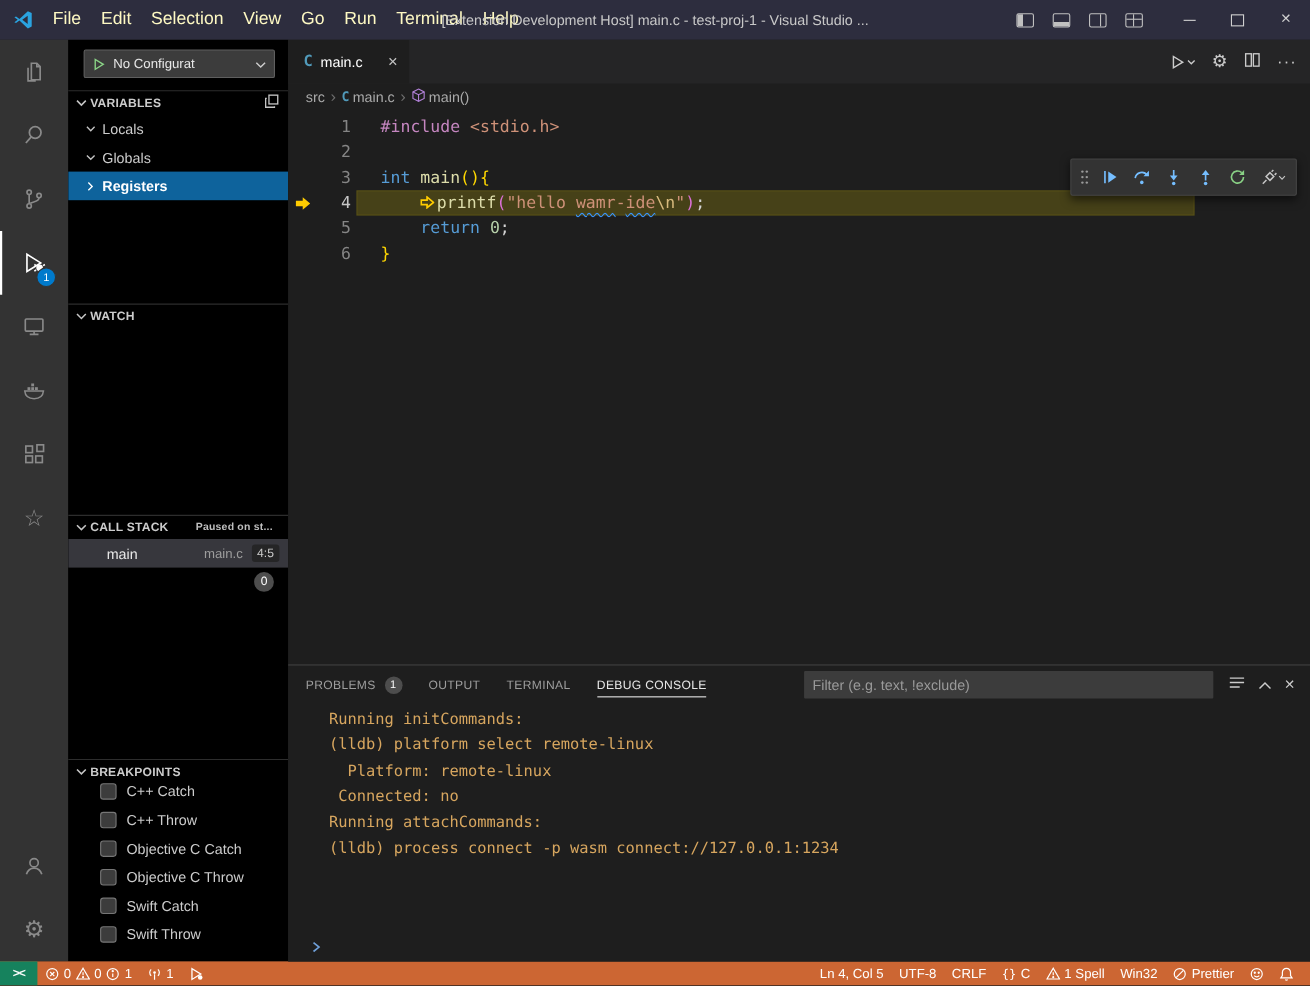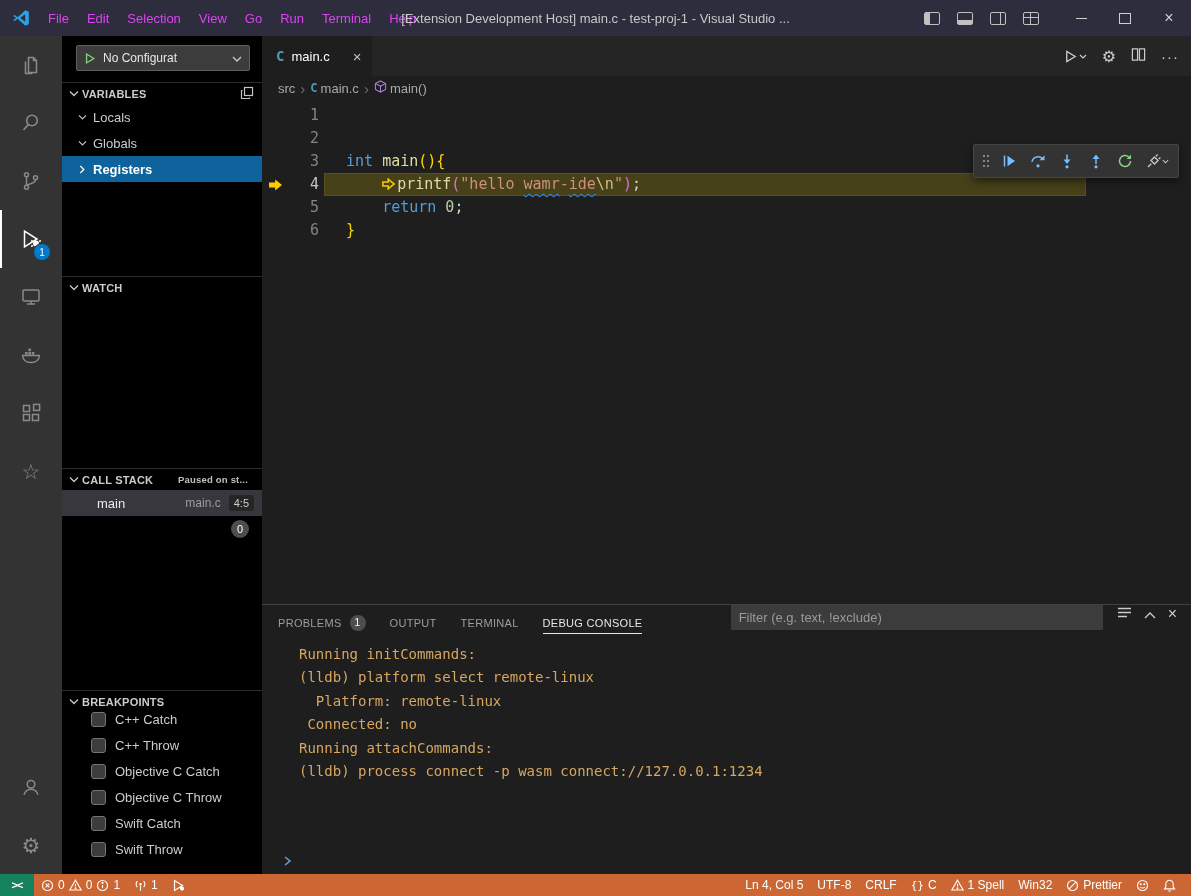--- a/index.html
+++ b/index.html
@@ -3,21 +3,21 @@
 <meta charset="utf-8">
 <style>
   html,body{margin:0;padding:0;background:#1e1e1e}
   body{width:1191px;height:896px;overflow:hidden;font-family:"Liberation Sans",sans-serif;color:#cccccc;font-size:13px;-webkit-font-smoothing:antialiased}
   .window{width:100%;height:100%;display:flex;flex-direction:column}
 
   
   .titlebar{height:36px;background:#2d2d3e;display:flex;align-items:center;flex-shrink:0;position:relative;z-index:20}
   .vscode-logo{width:20px;height:20px;margin:0 8px 0 11px;display:flex;align-items:center}
   .menubar{display:flex;height:100%}
-  .menu-item{padding:0 9px;display:flex;align-items:center;color:#d946ef;font-size:13px}
+  .menu-item{padding:0 9px;display:flex;align-items:center;color:#fef9c3;font-size:16px}
   .window-title{position:absolute;left:50%;transform:translateX(-50%);color:#c8c8c8;font-size:13px;white-space:nowrap}
   .titlebar-right{margin-left:auto;display:flex;align-items:center;height:100%}
   .layout-icons{display:flex;gap:17px;margin-right:20px;align-items:center}
   .li-box{width:14px;height:11px;border:1px solid #c0c0c0;border-radius:2px;position:relative;display:inline-block}
   .li-left::before{content:"";position:absolute;left:0;top:0;bottom:0;width:5px;background:#c0c0c0}
   .li-bottom::before{content:"";position:absolute;left:0;right:0;bottom:0;height:4px;background:#c0c0c0}
   .li-right::before{content:"";position:absolute;right:0;top:0;bottom:0;width:4px;border-left:1px solid #c0c0c0}
   .li-grid::before{content:"";position:absolute;left:6px;top:0;bottom:0;width:1px;background:#c0c0c0}
   .li-grid::after{content:"";position:absolute;left:0;right:0;top:4px;height:1px;background:#c0c0c0}
   .win-ctrl{width:44px;height:100%;display:flex;align-items:center;justify-content:center;color:#d0d0d0}
@@ -78,21 +78,21 @@
   .tok-keyword{color:#569cd6}.tok-func{color:#dcdcaa}.tok-number{color:#b5cea8}
   .tok-plain{color:#d4d4d4}.tok-brace{color:#ffd700}.tok-paren{color:#da70d6}
   .wavy{text-decoration:underline;text-decoration-style:wavy;text-decoration-color:#3794ff;text-decoration-thickness:1px;text-underline-offset:4px}
   .inline-bp svg{vertical-align:-1px;margin-right:2px}
 
   .debug-toolbar{position:absolute;top:44px;right:12px;height:32px;background:#333333;border:1px solid #454545;border-radius:2px;box-shadow:0 3px 9px rgba(0,0,0,.55);display:flex;align-items:center;padding:0 5px;gap:3px;z-index:10}
   .dt-btn{width:26px;height:26px;display:flex;align-items:center;justify-content:center;border-radius:4px}
 
   
   .panel{height:269px;flex-shrink:0;border-top:1px solid #414141;display:flex;flex-direction:column;background:#1e1e1e;position:relative}
-  .panel-header{height:35px;display:flex;align-items:flex-start;padding:0 14px 0 16px;flex-shrink:0}
+  .panel-header{height:35px;display:flex;align-items:center;padding:0 14px 0 16px;flex-shrink:0}
   .ptab{position:relative;height:100%;display:flex;align-items:center;gap:8px;color:#9d9d9d;font-size:11px;margin-right:24px;letter-spacing:.3px;white-space:nowrap}
   .ptab.active{color:#e7e7e7}
   .ptab.active::after{content:"";position:absolute;left:0;right:0;bottom:6px;height:1px;background:#e7e7e7}
   .ptab-badge{background:#4d4d4d;color:#fff;border-radius:50%;width:16px;height:16px;font-size:10px;display:flex;align-items:center;justify-content:center}
   .filter-input{margin-left:auto;width:356px;height:25px;background:#3c3c3c;border:none;border-radius:1px;color:#cccccc;font-size:13px;padding:0 8px;outline:none;font-family:"Liberation Sans",sans-serif}
   .filter-input::placeholder{color:#9a9a9a}
   .panel-actions{display:flex;align-items:center;gap:12px;margin-left:14px;color:#cccccc}
   .panel-body{flex:1;position:relative;font-family:"DejaVu Sans Mono",monospace;font-size:14px;line-height:23.4px;padding:3px 0 0 21px;color:#d7a65f;overflow:hidden}
   .console-line{white-space:pre;padding-left:16px}
   .console-prompt{position:absolute;bottom:7px;left:21px;display:flex;align-items:center}
@@ -363,21 +363,21 @@
         <span class="bc-sep">›</span>
         <span><svg width="13" height="13" viewBox="0 0 14 14" fill="none" stroke="#b180d7" stroke-width="1.1">
               <path d="M7 1 12.5 3.8v6.4L7 13 1.5 10.2V3.8z"></path>
               <path d="M1.5 3.8 7 6.6l5.5-2.8M7 6.6V13"></path>
             </svg></span>
         <span>main()</span>
       </div>
 
       <div class="codearea">
         <div id="code-lines">
-            <div class="code-line"><div class="glyph"></div><div class="lnum">1</div></div>
+            <div class="code-line"><div class="glyph"></div><div class="lnum">1</div><div class="ltext"><span class="tok-preproc">#include</span><span class="tok-plain"> </span><span class="tok-string">&lt;stdio.h&gt;</span></div></div>
             <div class="code-line"><div class="glyph"></div><div class="lnum">2</div><div class="ltext"></div></div>
             <div class="code-line"><div class="glyph"></div><div class="lnum">3</div><div class="ltext"><span class="tok-keyword">int</span><span class="tok-plain"> </span><span class="tok-func">main</span><span class="tok-brace">(){</span></div></div>
             <div class="code-line current"><div class="glyph"><svg width="15" height="14" viewBox="0 0 15 14">
                   <path d="M1 4.6h6.2V1.4L14 7l-6.8 5.6V9.4H1z" fill="#ffcc00"></path>
                 </svg></div><div class="lnum">4</div><div class="ltext"><span class="tok-plain">    </span><span class="inline-bp"><svg width="13" height="12" viewBox="0 0 15 14">
                     <path d="M1 4.6h6.2V1.4L14 7l-6.8 5.6V9.4H1z" fill="none" stroke="#ffcc00" stroke-width="1.8"></path>
                   </svg></span><span class="tok-func">printf</span><span class="tok-paren">(</span><span class="tok-string">"hello </span><span class="tok-string wavy">wamr</span><span class="tok-string">-</span><span class="tok-string wavy">ide</span><span class="tok-escape">\n</span><span class="tok-string">"</span><span class="tok-paren">)</span><span class="tok-plain">;</span></div></div>
             <div class="code-line"><div class="glyph"></div><div class="lnum">5</div><div class="ltext"><span class="tok-plain">    </span><span class="tok-keyword">return</span><span class="tok-plain"> </span><span class="tok-number">0</span><span class="tok-plain">;</span></div></div>
             <div class="code-line"><div class="glyph"></div><div class="lnum">6</div><div class="ltext"><span class="tok-brace">}</span></div></div>
           </div>

